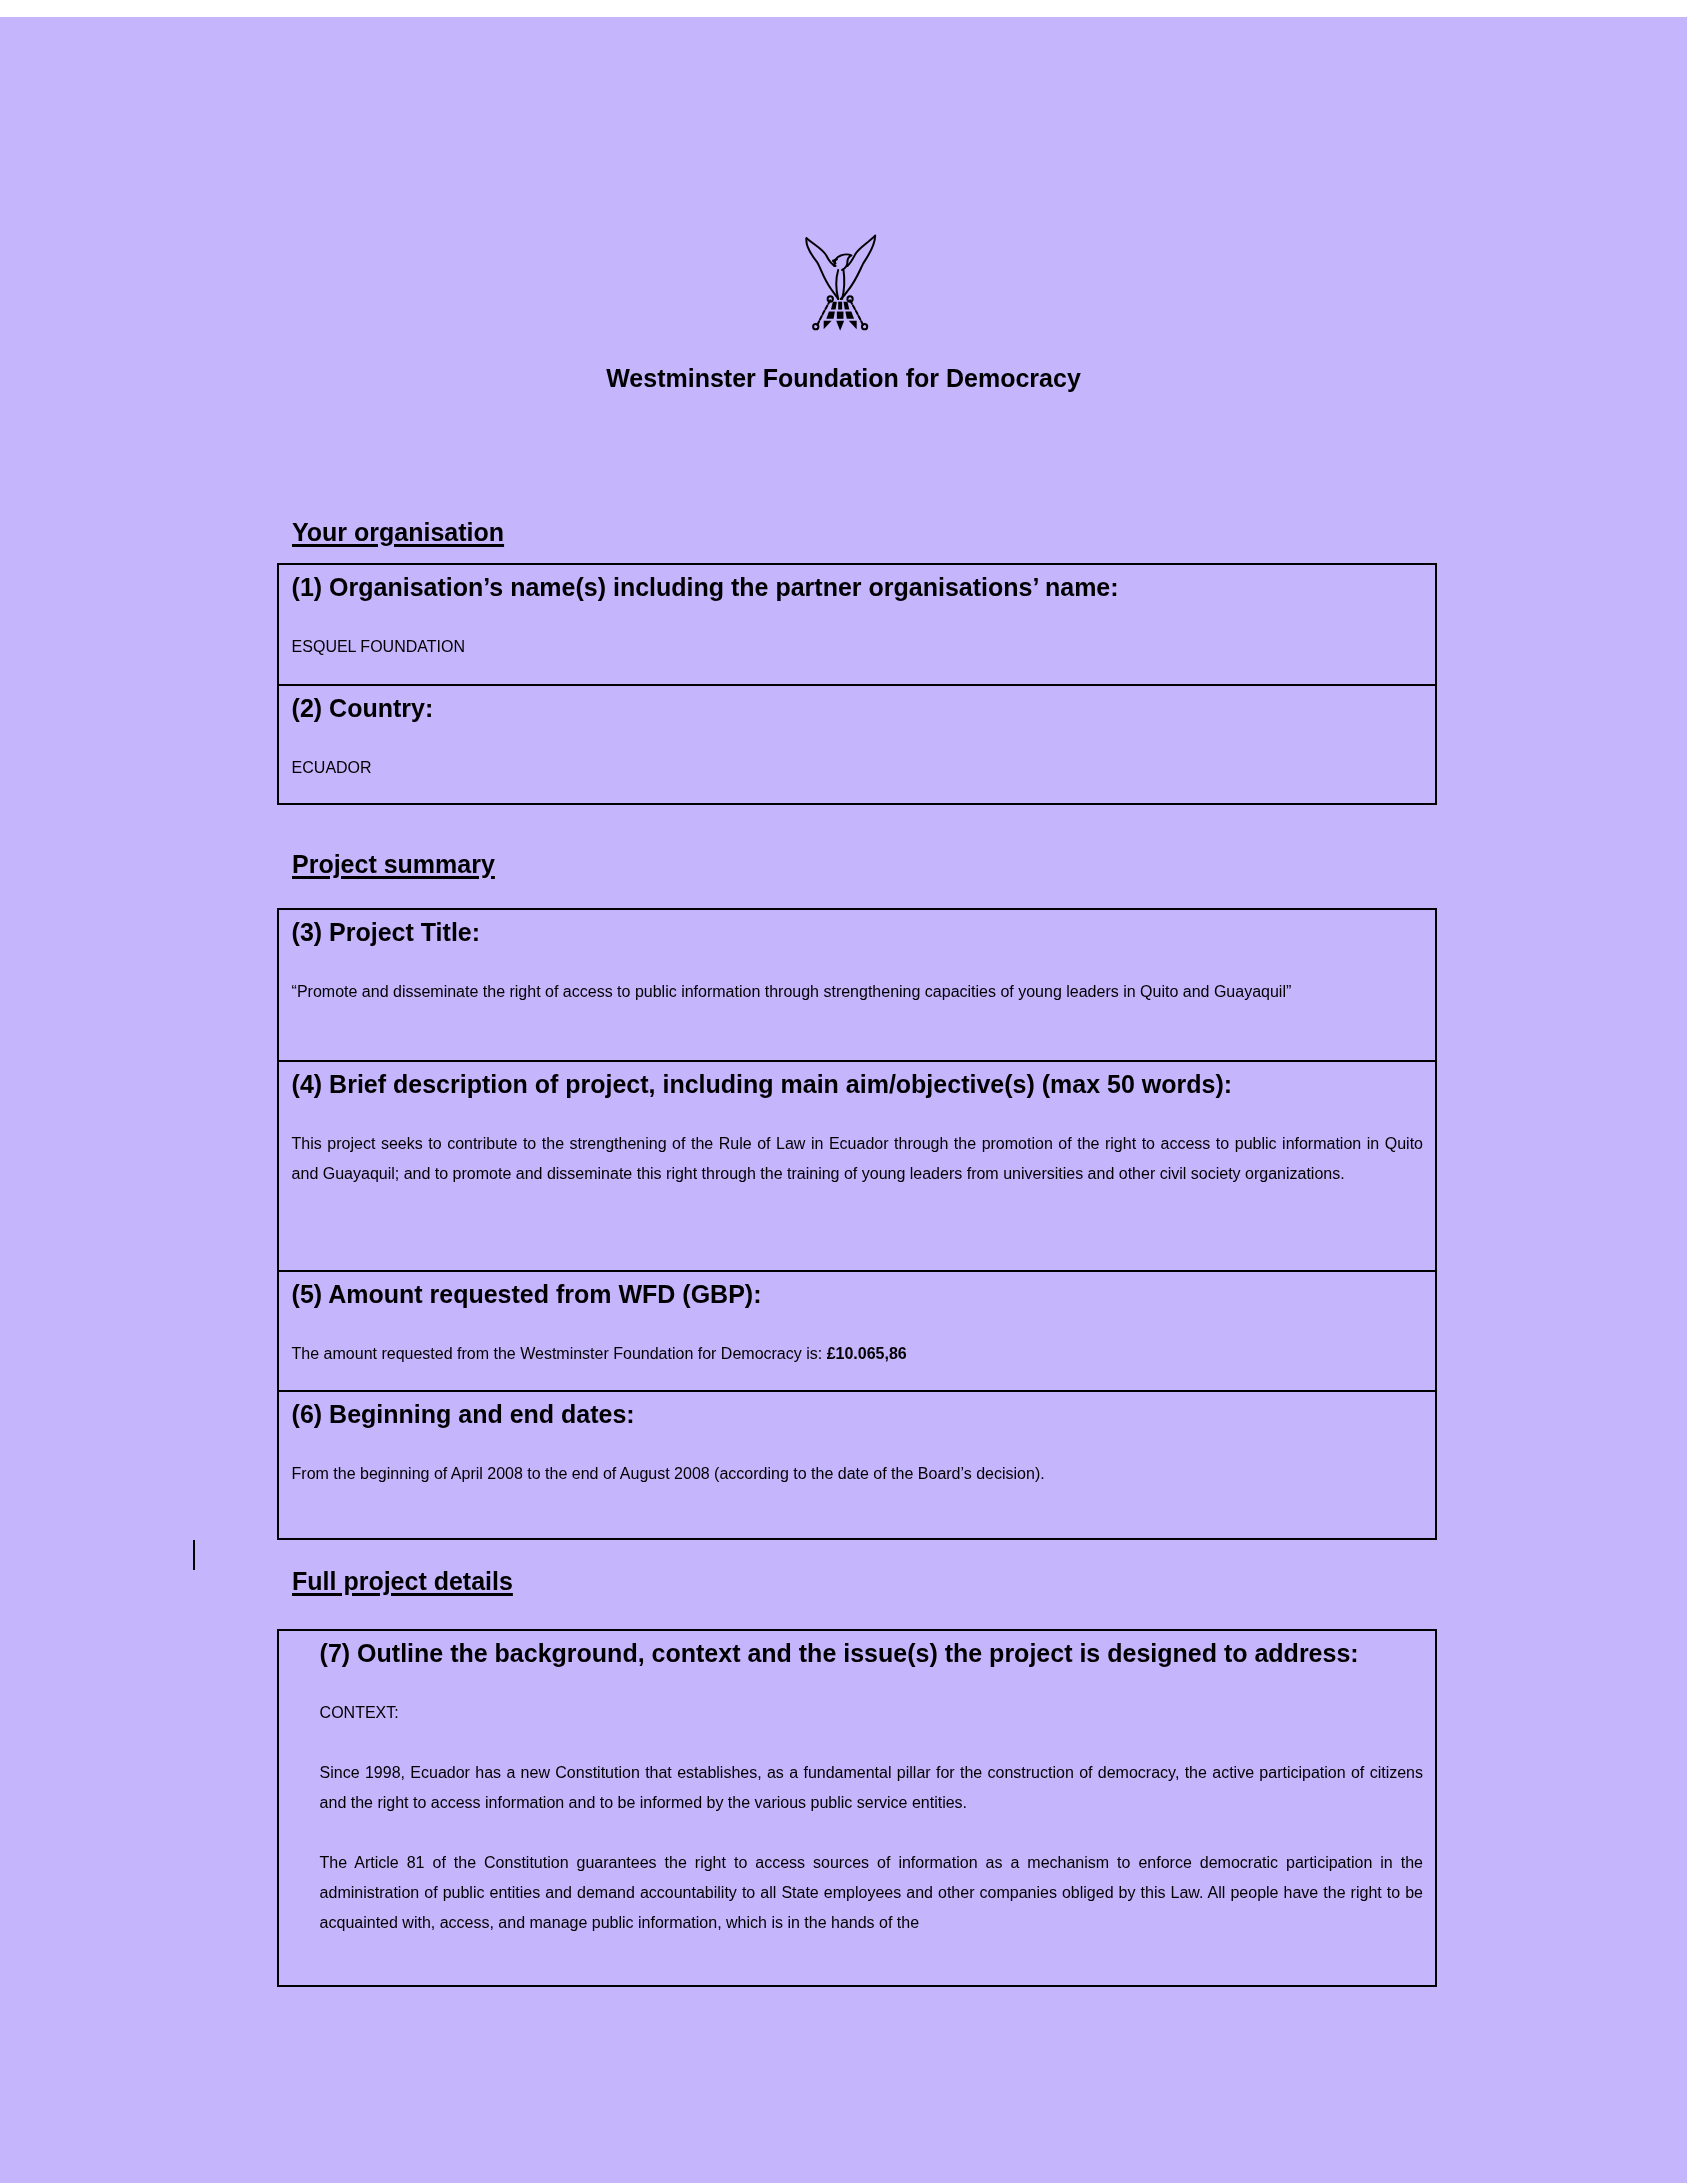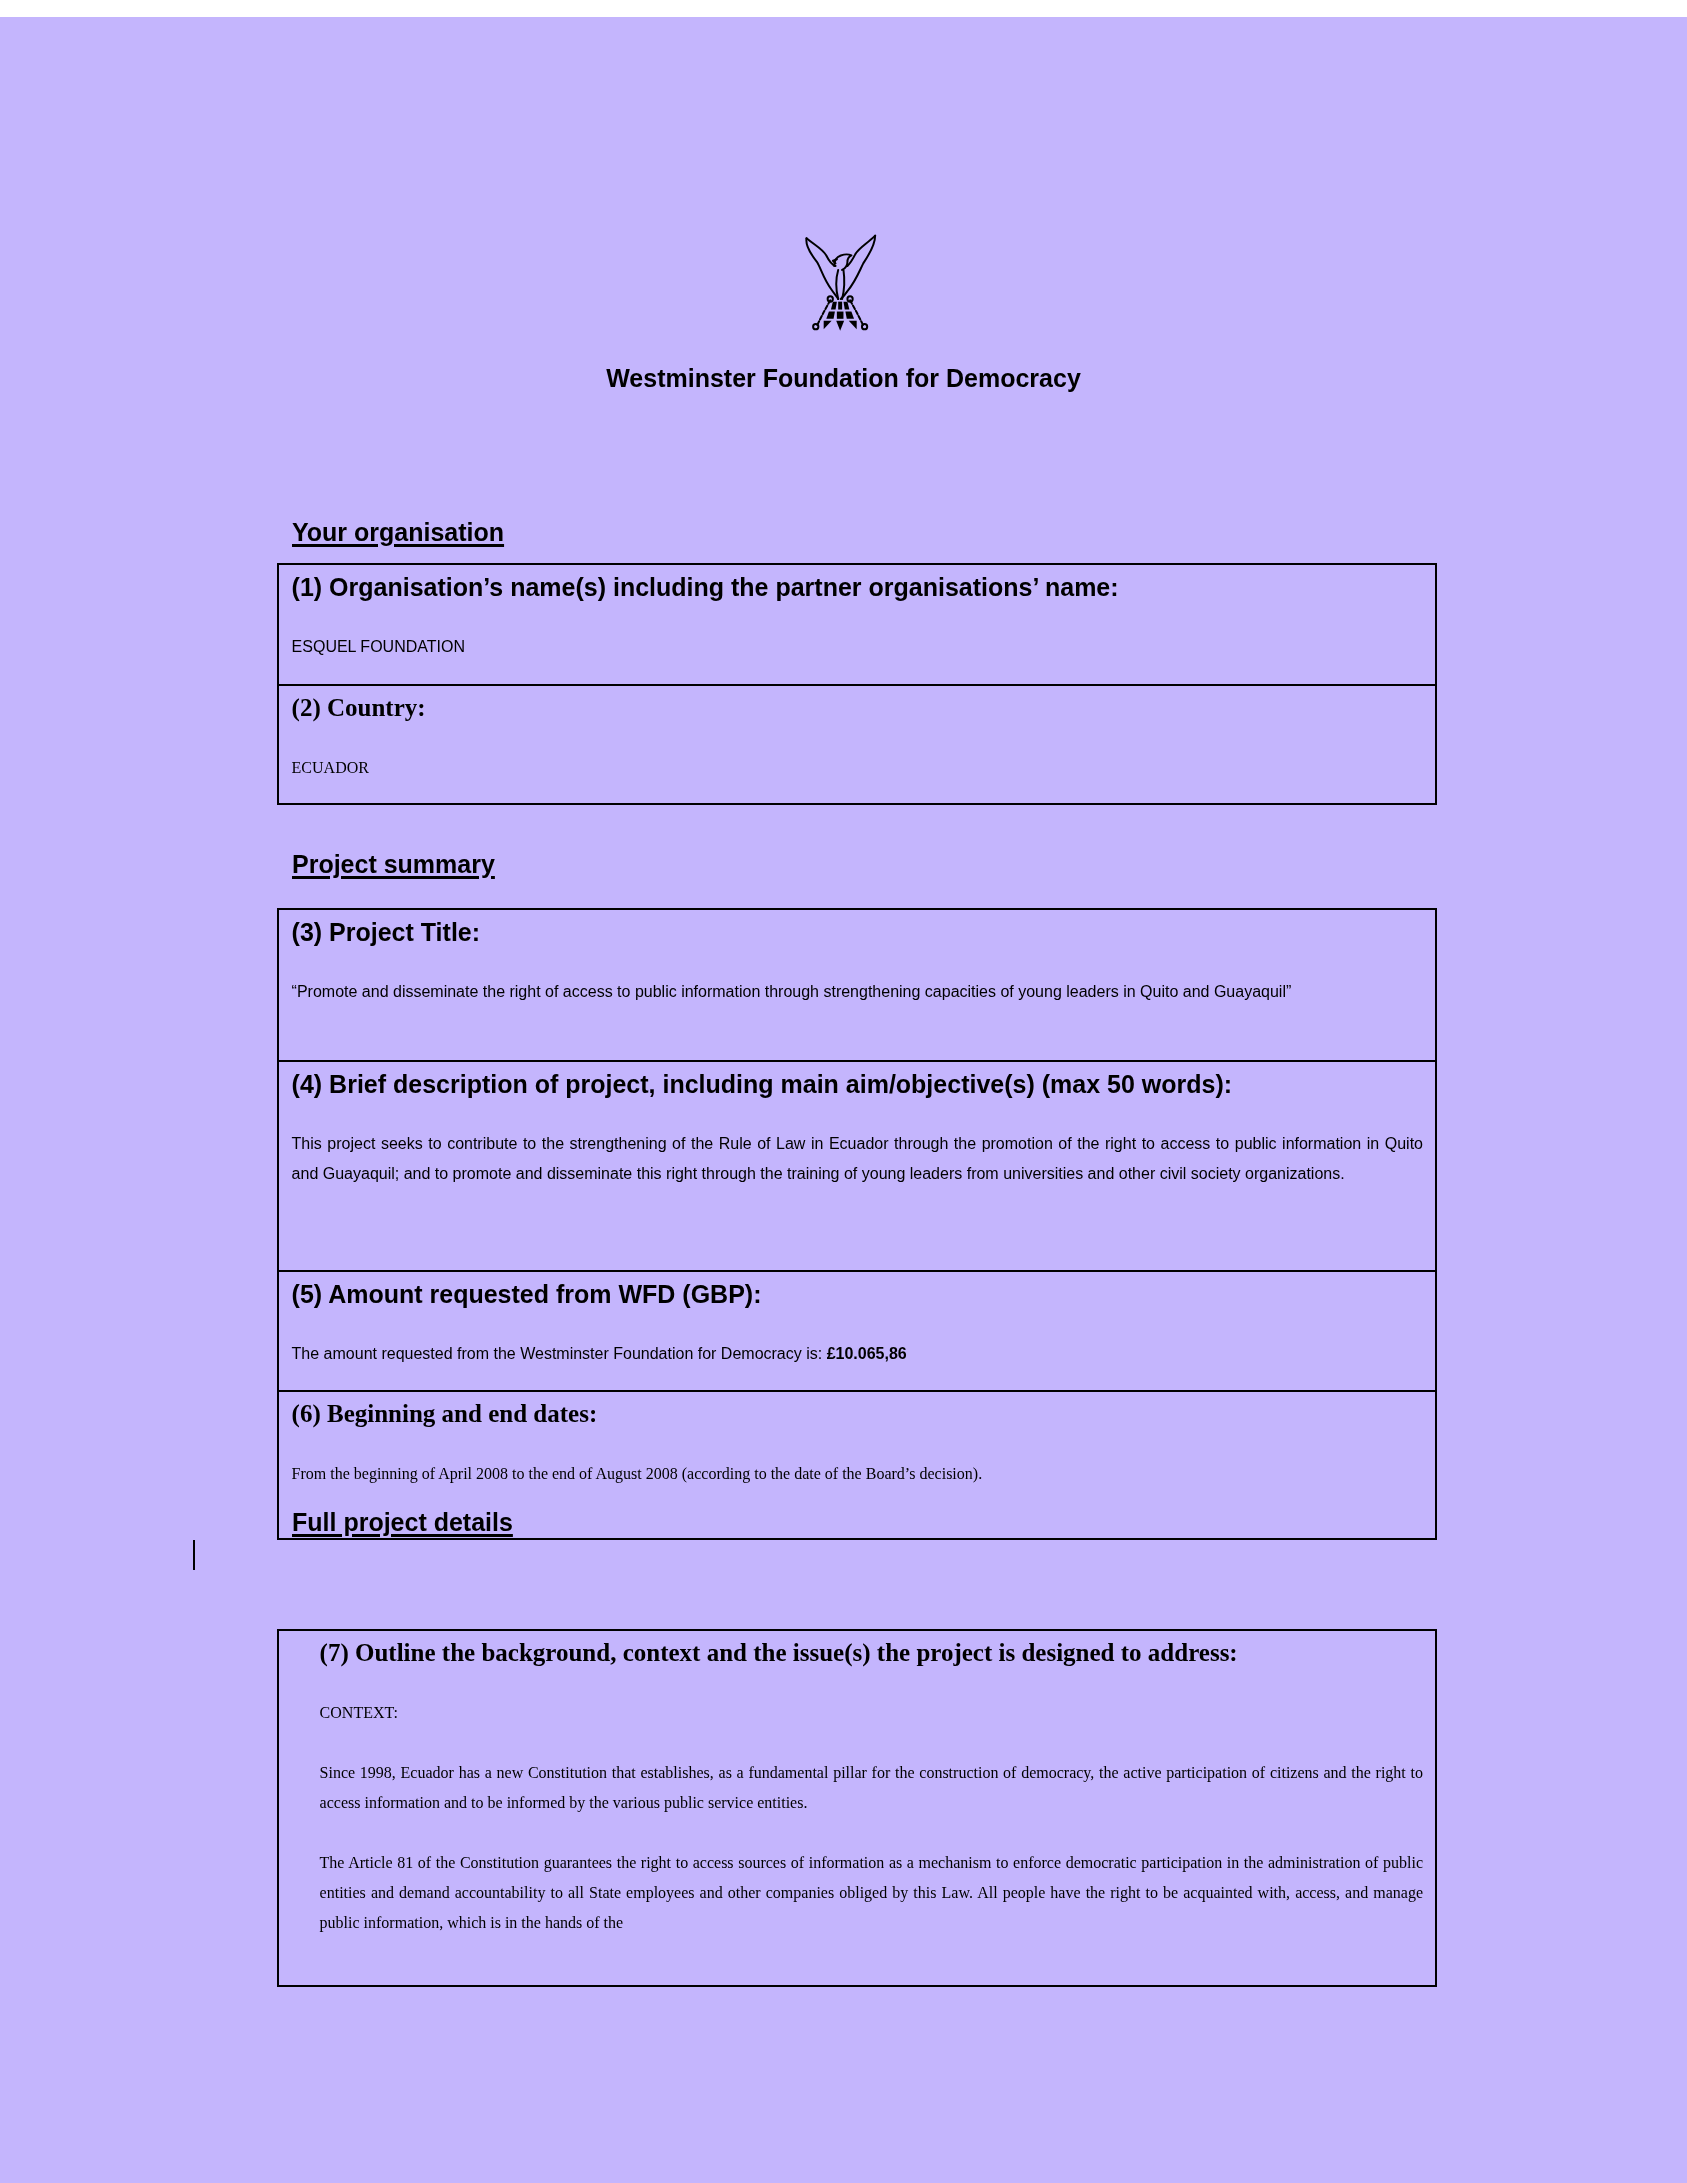--- a/index.html
+++ b/index.html
@@ -12,30 +12,30 @@
   .doc-title { position: absolute; left: 0; width: 1687px; text-align: center;
                font-weight: bold; font-size: 25px; line-height: 30px; }
   .doc-title.t1 { top: 346px; }
   .doc-title.t2 { top: 404px; }
 
   .section-heading { position: absolute; left: 292px; font-weight: bold; font-size: 25px;
                      line-height: 30px; text-decoration: underline; text-decoration-thickness: 2.6px;
                      text-underline-offset: 3.3px; }
   .h-org { top: 500px; }
   .h-summary { top: 832px; }
-  .h-full { top: 1490px; text-align: right; }
+  .h-full { top: 1549px; text-align: right; }
 
   .form-table { position: absolute; left: 277px; width: 1160px; border: 2px solid #000;
                 box-sizing: border-box; }
   .t-org { top: 546px; height: 242px; }
   .t-summary { top: 891px; height: 632px; }
   .t-full { top: 1612px; height: 358px; padding-left: 28px; }
 
   .cell { border-bottom: 2px solid #000; box-sizing: border-box; padding: 6.6px 12px 0 12.6px; overflow: hidden; }
-  .cell:last-child { border-bottom: none; font-family: Liberation Serif, serif; }
+  .cell:last-child { border-bottom: none; }
   .cell .q { font-weight: bold; font-size: 25px; line-height: 30px; margin: 0; white-space: nowrap; }
   .cell .a { font-size: 16px; line-height: 30px; margin: 30px 0 0 0; text-align: justify; }
   .cell .a + .a { margin-top: 30px; }
   .cell .a b { font-weight: bold; }
 
   .change-bar { position: absolute; left: 193px; top: 1523px; width: 2px; height: 30px; background: #000; }
 </style>
 </head>
 <body>
 

